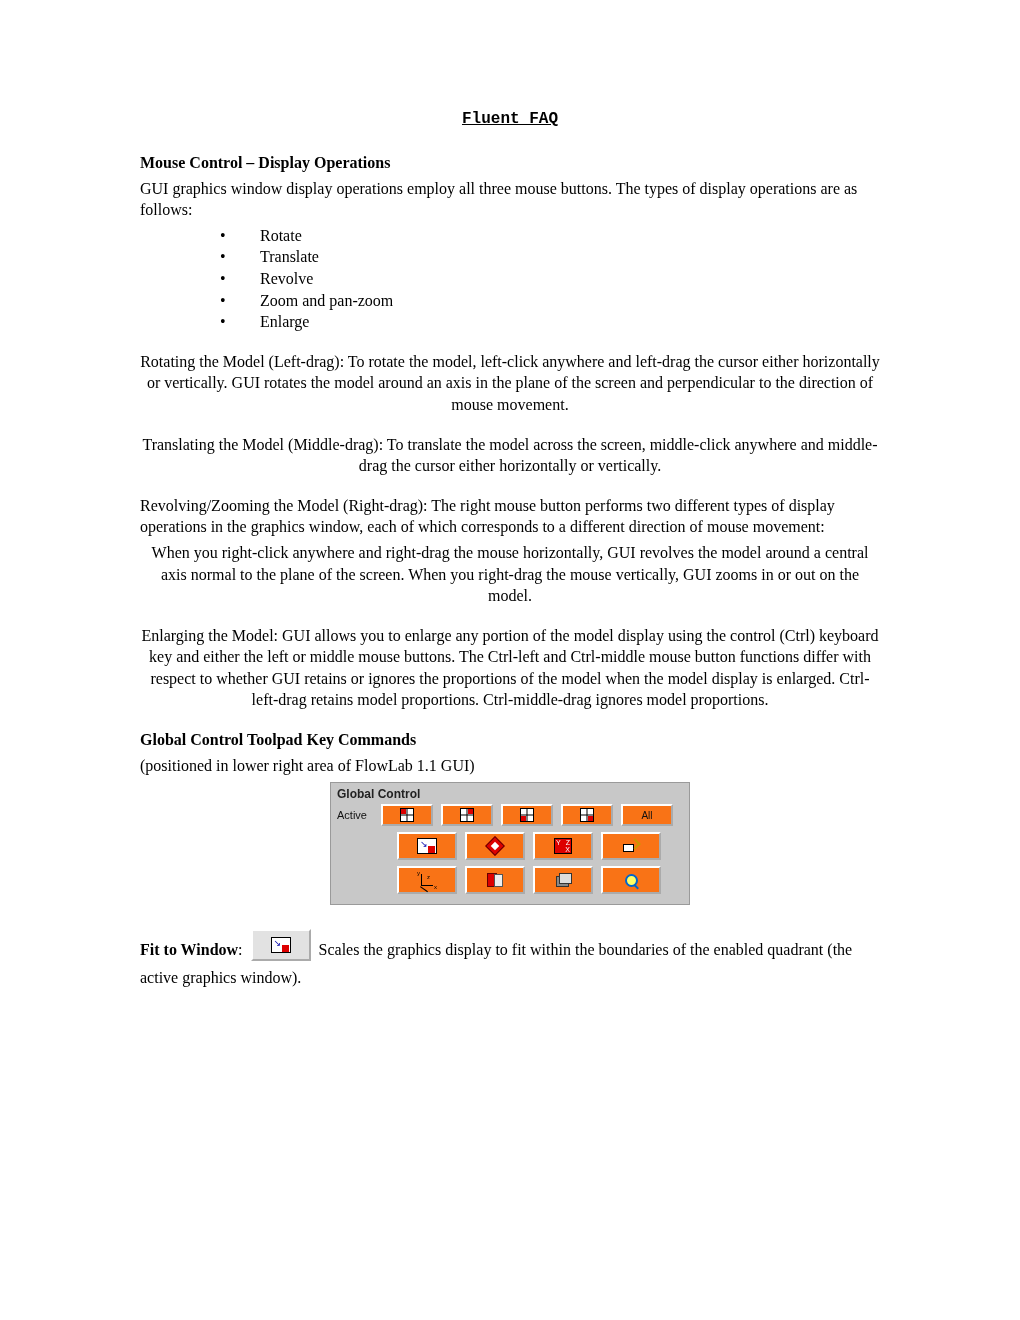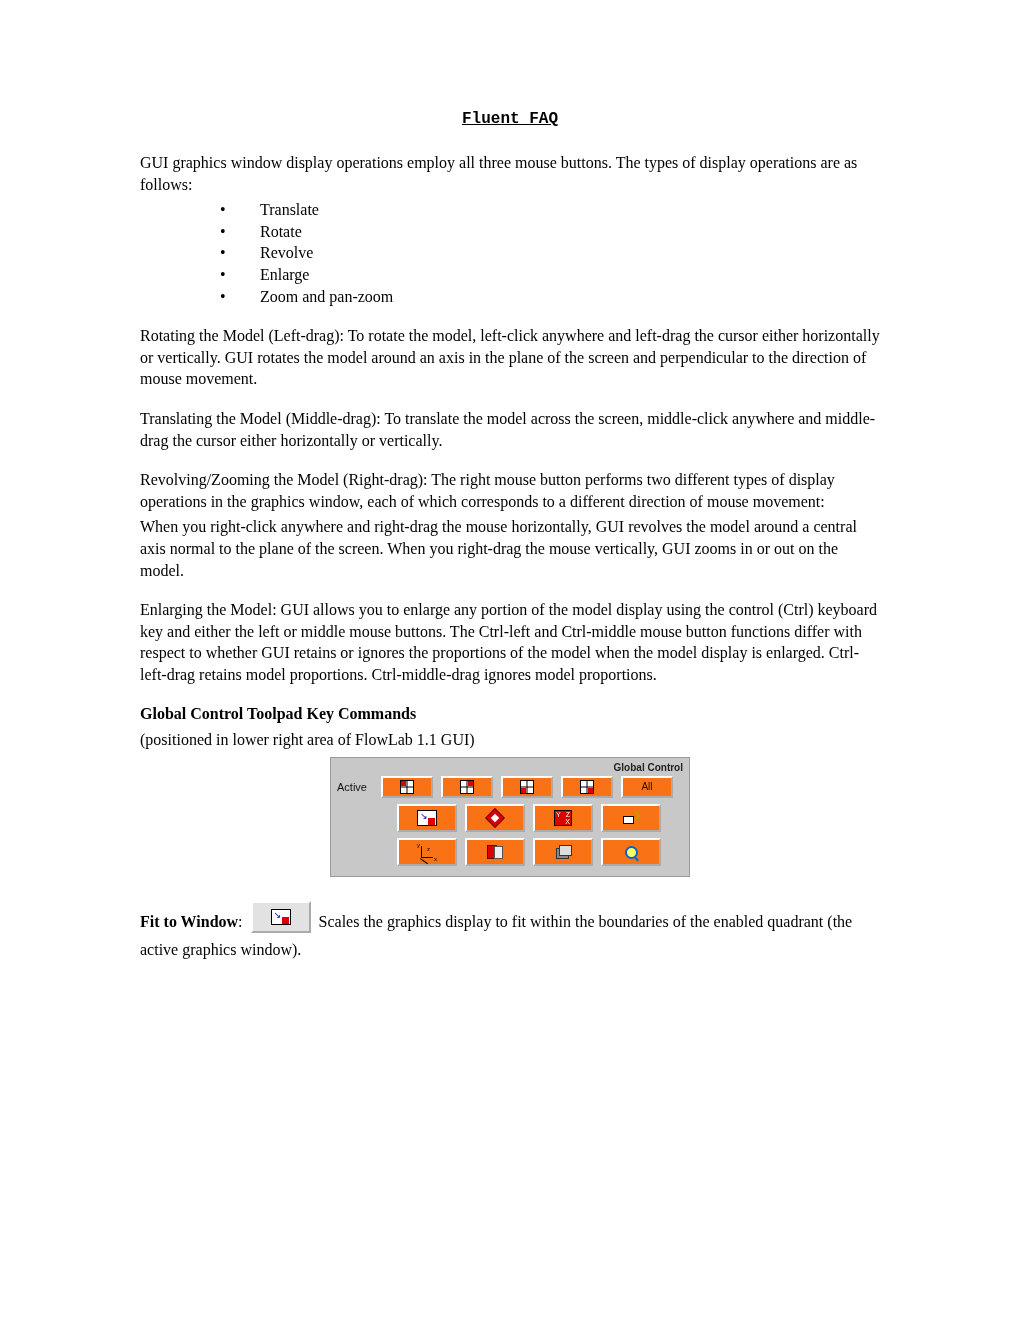--- a/index.html
+++ b/index.html
@@ -25,21 +25,21 @@
   }
   .section-num {
     text-align: center;
     font-weight: bold;
     margin-bottom: 24px;
   }
   .subhead {
     font-weight: bold;
   }
   p { margin: 0 0 4px 0; line-height: 1.35; }
-  .para { margin-bottom: 18px; }
+  .para { margin-bottom: 18px; text-align: center; }
   .ops-list {
     margin: 0 0 18px 0;
     padding: 0;
     list-style: none;
   }
   .ops-list li {
     padding-left: 120px;
     position: relative;
     line-height: 1.35;
   }
@@ -52,22 +52,22 @@
   .toolpad-wrap { display: flex; justify-content: center; margin: 6px 0 30px 0; }
   .toolpad {
     background: #c8c8c8;
     border: 1px solid #9a9a9a;
     padding: 3px 6px 10px 6px;
     width: 360px;
     box-sizing: border-box;
     font-family: Arial, Helvetica, sans-serif;
   }
   .toolpad-title {
-    text-align: right;
-    font-size: 10px;
+    text-align: left;
+    font-size: 12px;
     font-weight: bold;
     color: #222;
     padding: 1px 0 3px;
   }
   .toolpad-row {
     display: flex;
     align-items: center;
     gap: 8px;
     margin-bottom: 6px;
   }
@@ -146,27 +146,30 @@
   }
 </style>
 </head>
 <body>
 
 <div class="page">
 
   <div class="title">Fluent FAQ</div>
 
 
+  <p>
+    <span class="subhead">Mouse Control – Display Operations</span>
+  </p>
   <p>GUI graphics window display operations employ all three mouse buttons. The types of display operations are as follows:</p>
   <ul class="ops-list">
+    <li>Rotate</li>
     <li>Translate</li>
-    <li>Rotate</li>
     <li>Revolve</li>
+    <li>Zoom and pan-zoom</li>
     <li>Enlarge</li>
-    <li>Zoom and pan-zoom</li>
   </ul>
 
   <p class="para">Rotating the Model (Left-drag): To rotate the model, left-click anywhere and left-drag the cursor either horizontally or vertically. GUI rotates the model around an axis in the plane of the screen and perpendicular to the direction of mouse movement.</p>
   <p class="para">Translating the Model (Middle-drag): To translate the model across the screen, middle-click anywhere and middle-drag the cursor either horizontally or vertically.</p>
 
   <p>Revolving/Zooming the Model (Right-drag): The right mouse button performs two different types of display operations in the graphics window, each of which corresponds to a different direction of mouse movement:</p>
   <p class="para">When you right-click anywhere and right-drag the mouse horizontally, GUI revolves the model around a central axis normal to the plane of the screen. When you right-drag the mouse vertically, GUI zooms in or out on the model.</p>
 
   <p class="para">Enlarging the Model: GUI allows you to enlarge any portion of the model display using the control (Ctrl) keyboard key and either the left or middle mouse buttons. The Ctrl-left and Ctrl-middle mouse button functions differ with respect to whether GUI retains or ignores the proportions of the model when the model display is enlarged. Ctrl-left-drag retains model proportions. Ctrl-middle-drag ignores model proportions.</p>
 

